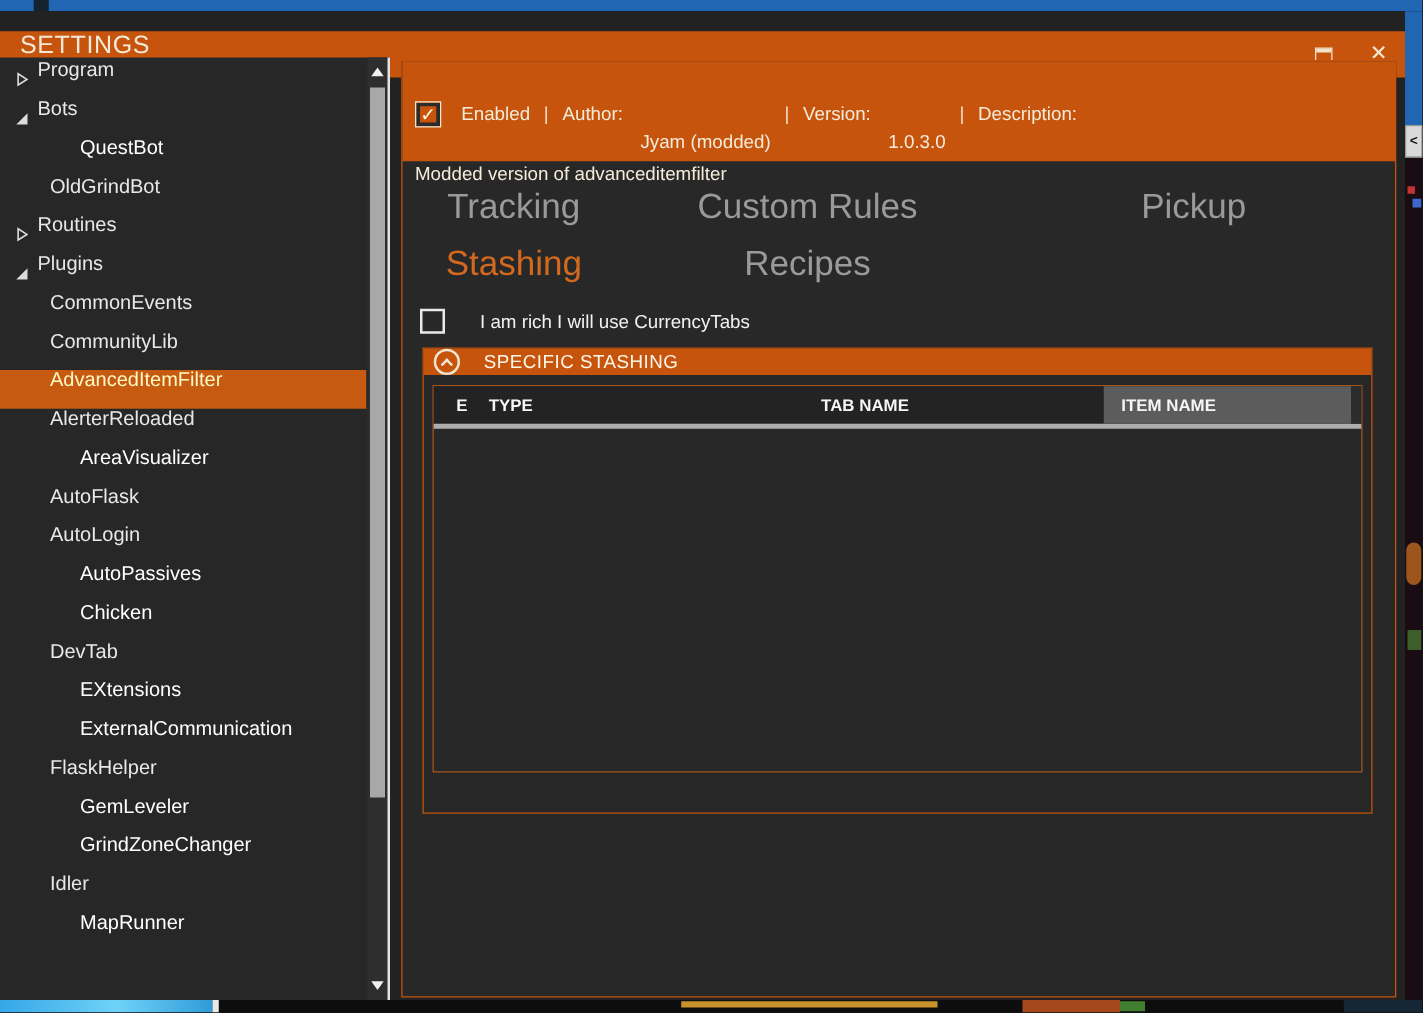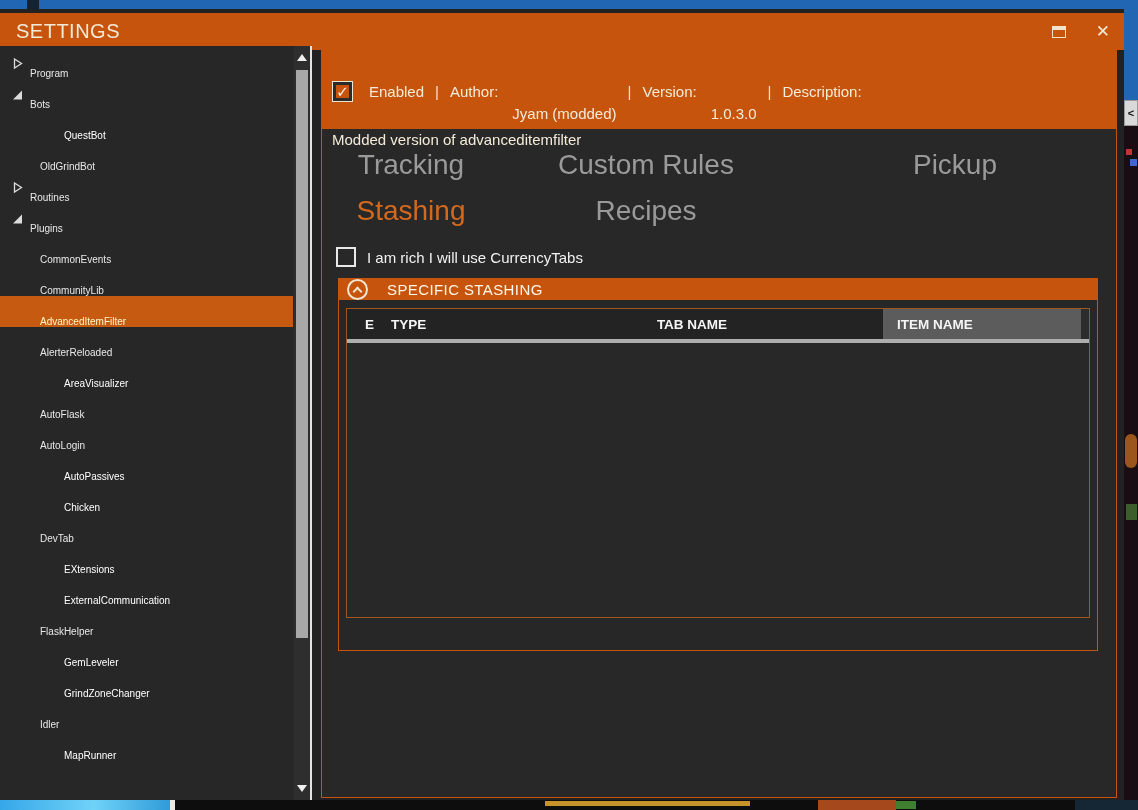--- a/index.html
+++ b/index.html
@@ -23,32 +23,32 @@
   .desktop-bottom .wallpaper { position:absolute; left:0; top:0; width:170px; height:10px;
      background:linear-gradient(90deg,#35a7e8,#6fd2f8 55%,#2f9bd8); }
   .desktop-bottom .sliver { position:absolute; left:170px; top:0; width:5px; height:10px; background:#e9e9e9; }
   .desktop-bottom .gold { position:absolute; left:545px; top:1px; width:205px; height:5px; background:#c8922a; }
   .desktop-bottom .hot1 { position:absolute; left:818px; top:0; width:78px; height:10px; background:#a5481c; }
   .desktop-bottom .hot2 { position:absolute; left:896px; top:1px; width:20px; height:8px; background:#3f7f2f; }
   .desktop-bottom .water { position:absolute; left:1075px; top:0; width:63px; height:10px; background:#152635; }
 
   
   .app-window { position:absolute; left:0; top:9px; width:1124px; height:791px; background:#222222; }
-  .titlebar { position:absolute; left:0; top:4px; width:1124px; height:37px; background:var(--accent);
-     display:flex; align-items:center; }
+  .titlebar { position:absolute; left:0; top:16px; width:1124px; height:37px; background:var(--accent);
+     display:flex; align-items:flex-start; }
   .titlebar .title { color:#f2e9d6; font-size:20px; padding-left:16px; letter-spacing:.5px; }
   .titlebar .controls { position:absolute; right:14px; top:0; height:37px; display:flex; align-items:center; gap:30px; }
   .btn-restore { width:14px; height:12px; border:1px solid #f2e4cc; position:relative; cursor:pointer; }
   .btn-restore::before { content:""; position:absolute; left:0; top:0; width:100%; height:3px; background:#f2e4cc; }
   .btn-close { color:#f4e7d0; font-size:17px; line-height:17px; cursor:pointer; font-family:"DejaVu Sans", sans-serif; }
 
   
   .sidebar { position:absolute; left:0; top:37px; width:312px; height:754px; background:#272727; overflow:hidden; }
   .tree { position:absolute; left:0; top:2px; width:293px; }
-  .tree-row { height:31px; display:flex; align-items:flex-end; color:#e8e8e8; font-size:10px; cursor:pointer; position:relative; }
+  .tree-row { height:31px; display:flex; align-items:flex-start; color:#e8e8e8; font-size:16px; cursor:pointer; position:relative; }
   .tree-row.lvl0 { padding-left:30px; }
   .tree-row.lvl1 { padding-left:40px; }
   .tree-row.disabled { color:#ffffff;margin-left:24px; }
   .tree-row.selected { background:var(--selected-row); color:#fef9c3; }
   .tree-row .glyph { position:absolute; left:12px; top:50%; transform:translateY(-50%); width:11px; height:11px; display:flex; align-items:center; justify-content:center; }
   .sidebar-scrollbar { position:absolute; left:294px; top:37px; width:16px; height:754px; background:#2e2e2e; }
   .sb-arrow-up { position:absolute; left:3px; top:8px; width:0; height:0;
      border-left:5px solid transparent; border-right:5px solid transparent; border-bottom:7px solid #f0f0f0; }
   .sb-thumb { position:absolute; left:2px; top:24px; width:12px; height:568px; background:#a8a8a8; cursor:pointer; }
   .sb-arrow-down { position:absolute; left:3px; bottom:8px; width:0; height:0;
@@ -68,21 +68,21 @@
   .banner .gap { margin-left:14px;margin-top:44px; }
   .banner-line2 { margin-top:9px; }
 
   .tabs { padding-top:13px; display:grid; grid-template-columns:178px 292px 326px; }
   .tab { height:46px; display:flex; align-items:center; justify-content:center;
      font-size:28px; color:#9a9a9a; cursor:pointer; white-space:nowrap; }
   .tab.selected { color:var(--tab-active); }
 
   .currency-row { margin:11px 0 0 14px; display:flex; align-items:center; height:24px; }
   .currency-check { width:20px; height:20px; border:2px solid #e9e9e9; background:transparent; cursor:pointer; }
-  .currency-label { color:#f2f2f2; font-size:15px; margin-left:11px; }
+  .currency-label { color:#f2f2f2; font-size:15px; margin-left:28px; }
 
   .stash-group { margin:9px 0 0 16px; width:760px; height:373px; border:1px solid var(--accent); background:#272727; }
   .stash-header { height:21px; background:var(--accent); display:flex; align-items:center; cursor:pointer;gap:10px; }
   .collapse-circle { width:21px; height:21px; border:2px solid #f0e6d2; border-radius:50%;
      margin:0 9px 0 8px; position:relative; }
   .collapse-circle .chev { position:absolute; left:4.5px; top:6.5px; width:7px; height:7px;
      border-top:2px solid #f0e6d2; border-right:2px solid #f0e6d2; transform:rotate(-45deg); }
   .stash-title { color:#fdf7ea; font-size:15px; letter-spacing:.4px; }
 
   .stash-body { padding:8px 7px 0 7px; }

